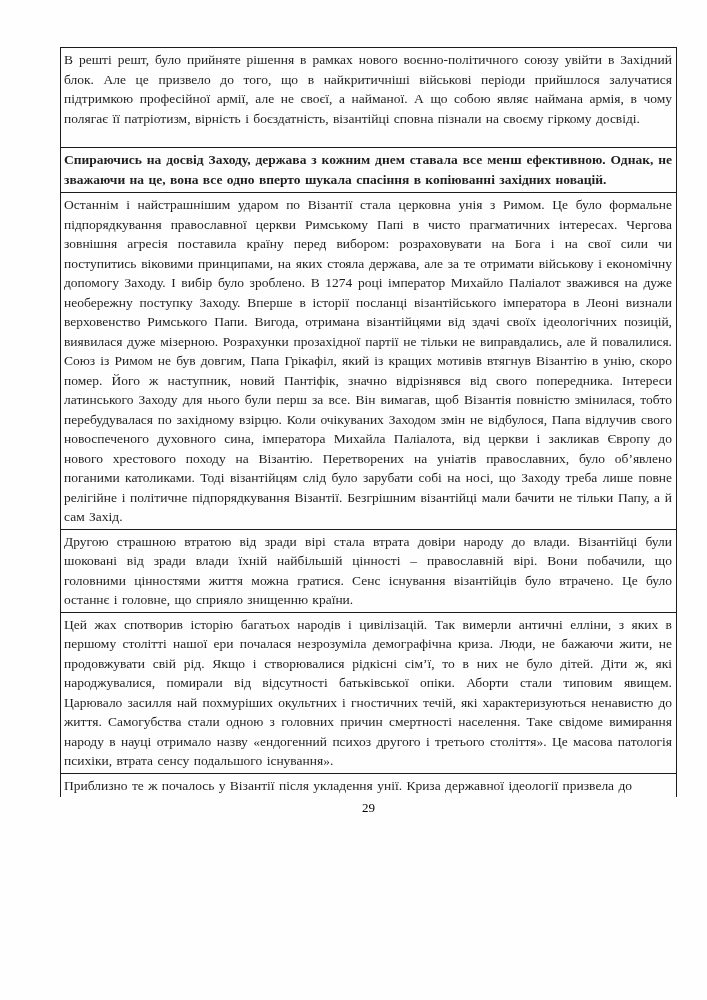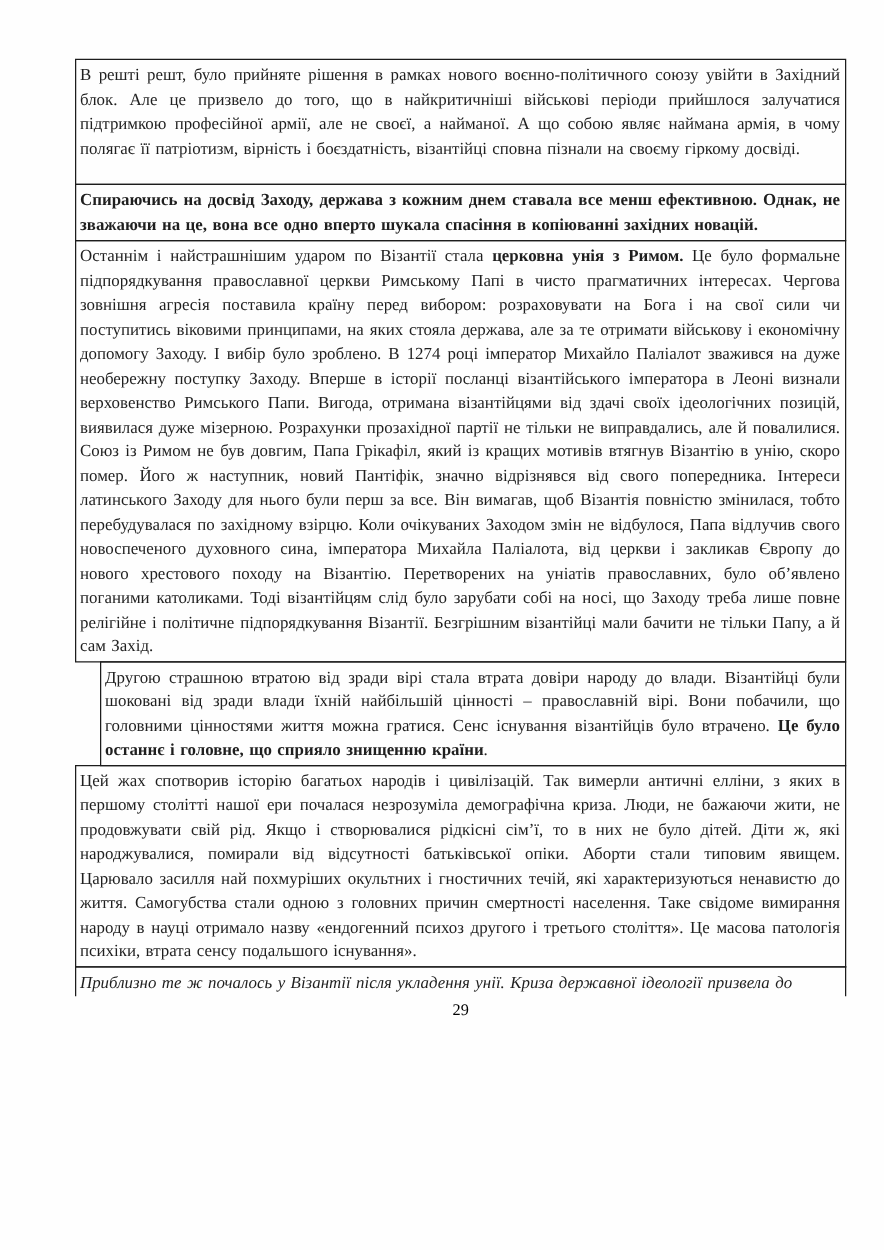--- a/index.html
+++ b/index.html
@@ -26,29 +26,29 @@
     box-sizing: border-box;
     border: 1px solid #1c1c1c;
     margin-top: -1px;
     padding: 2px 4px 2px 3px;
     font-size: 13.5px;
     line-height: 19.5px;
     text-align: justify;
     word-spacing: 1px;
   }
   .row:first-child { margin-top: 0; }
-  .row.last { border-bottom: none; font-style: italic; }
+  .row.last { border-bottom: none; }
   .r0 { min-height: 101px; }
   .r1 { min-height: 46px; font-weight: bold; }
   .r2 { min-height: 330px; }
-  .r3 { min-height: 84px; margin-left: 20px; }
+  .r3 { min-height: 84px; }
   .r4 { min-height: 24px; }
   .r5 { min-height: 154px; }
   .r6 { min-height: 23px; }
-  .b  { font-weight: bold; }
+  .b  { font-weight: normal; }
   .pagenum {
     margin-top: 3px;
     text-align: center;
     font-size: 13px;
     color: #000000;
   }
 </style>
 </head>
 <body>
 

